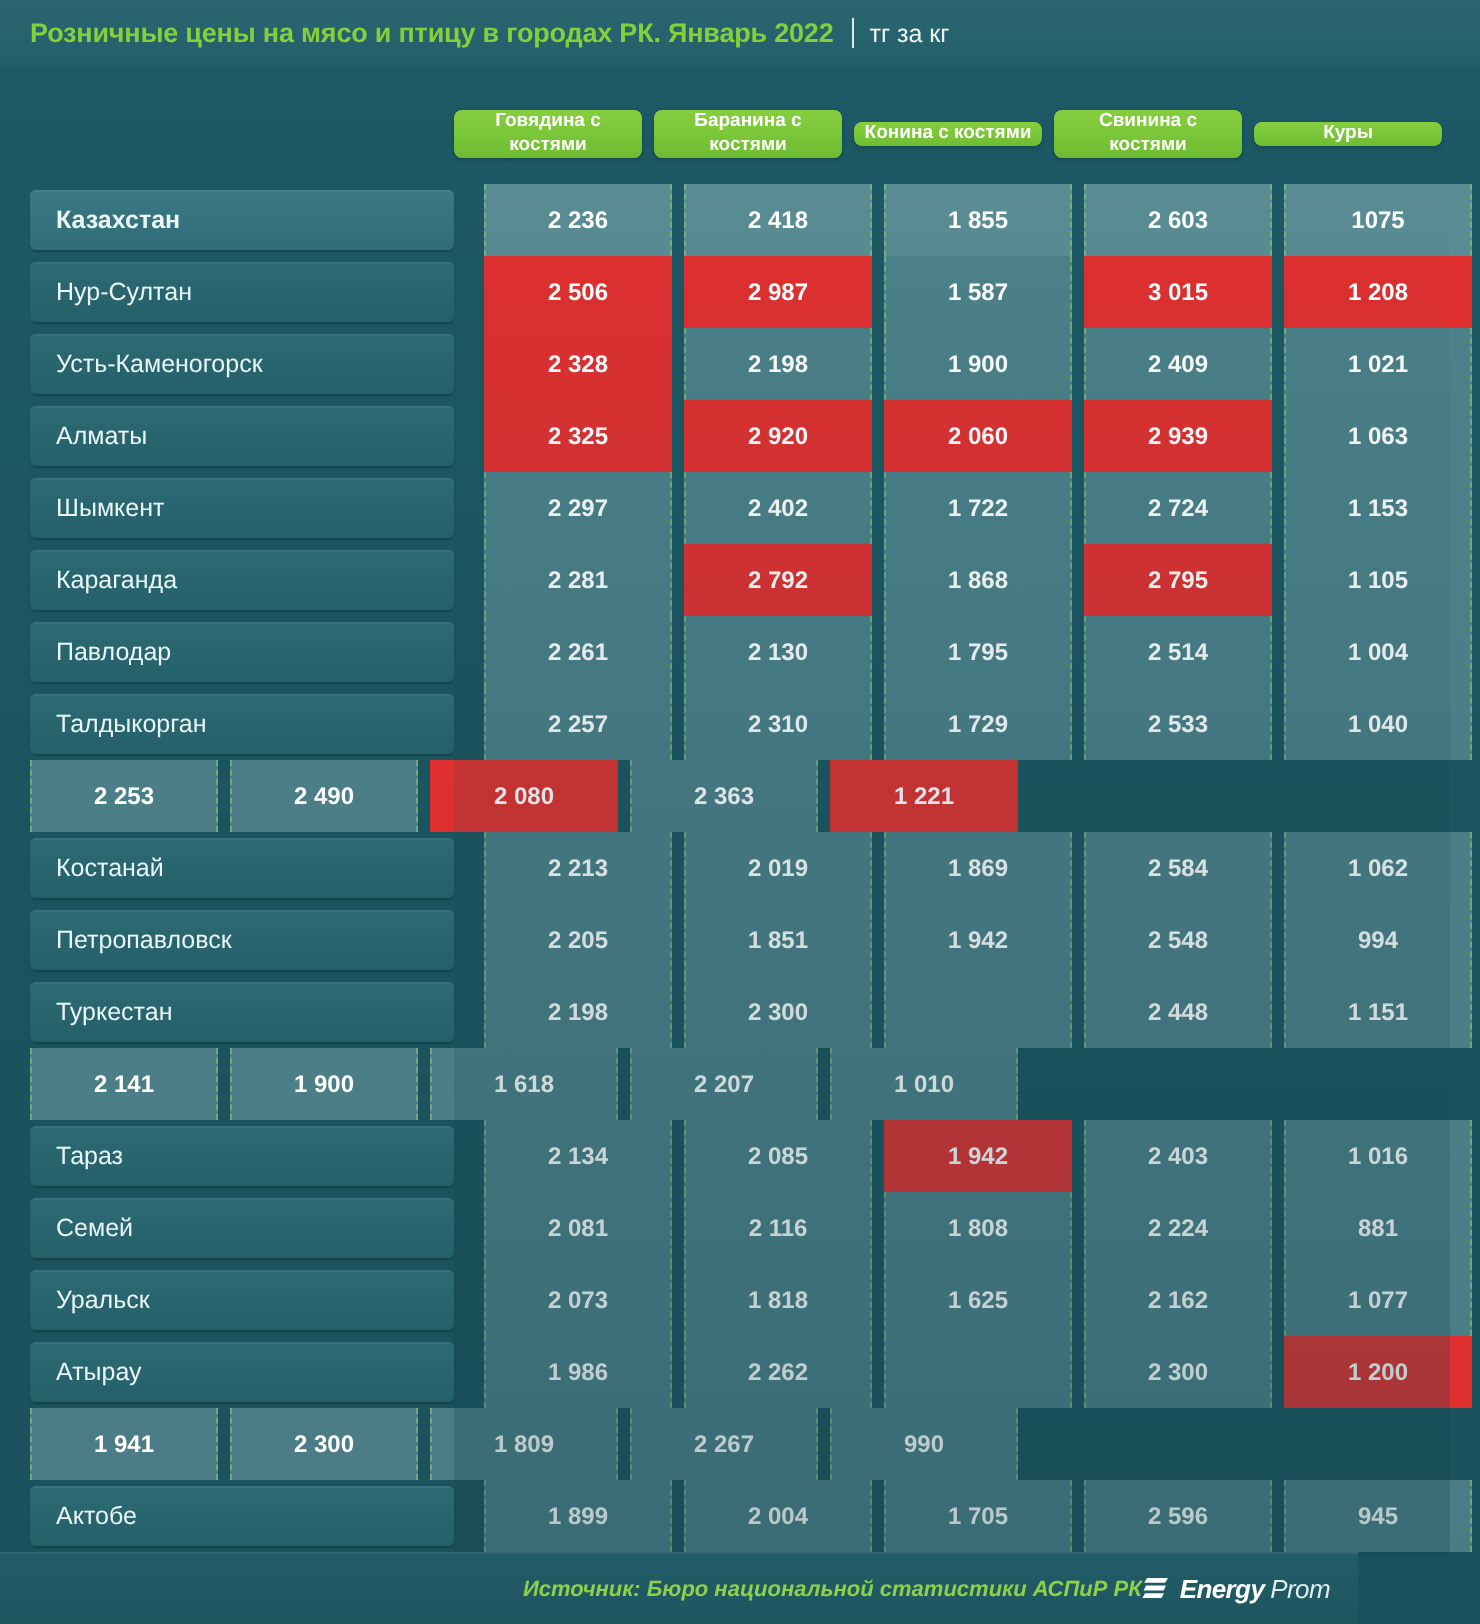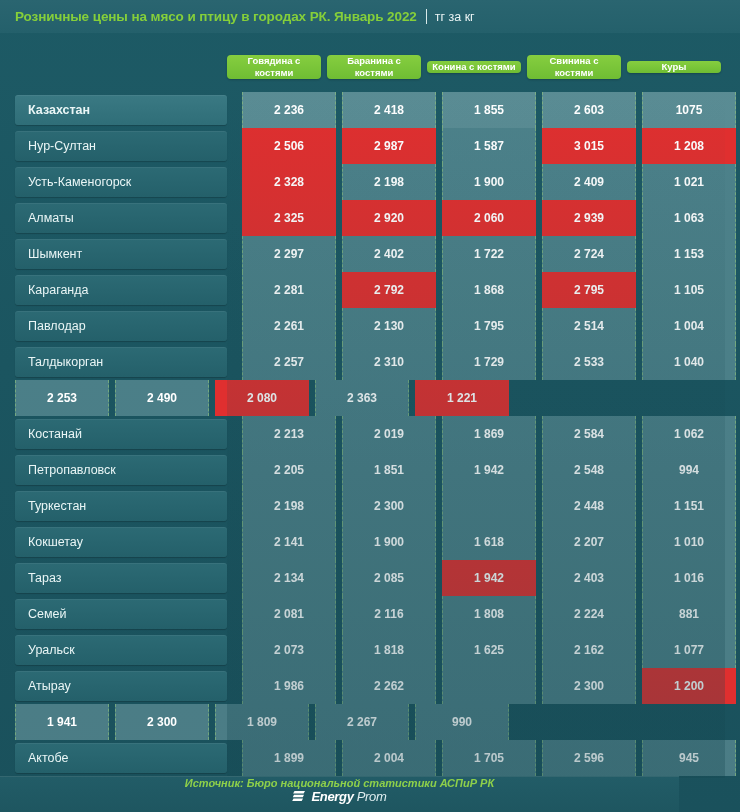--- a/index.html
+++ b/index.html
@@ -157,24 +157,23 @@
   #footer {
     position: absolute;
     left: 0;
     bottom: 0;
     width: 679px;
     height: 36px;
     background: linear-gradient(180deg, #225c67 0%, #1e5660 100%);
     border-top: 1px solid rgba(255,255,255,0.10);
     display: flex;
     align-items: center;
-    justify-content: flex-start;
+    justify-content: flex-end;
     padding: 0 14px;
     box-sizing: border-box;
-    flex-direction: column;
   }
   #source-text {
     color: #8ed04a;
     font-size: 11px;
     font-style: italic;
     font-weight: bold;
   }
   #logo {
     display: flex;
     align-items: center;
@@ -324,21 +323,20 @@
       <div class="row">
         <div class="row-label">Туркестан</div>
         <div class="label-gap"></div>
         <div class="cell">2 198</div>
         <div class="cell">2 300</div>
         <div class="cell empty"></div>
         <div class="cell">2 448</div>
         <div class="cell">1 151</div>
       </div>
       <div class="row">
-        <div class="row-label">Кокшетау</div>
         <div class="label-gap"></div>
         <div class="cell">2 141</div>
         <div class="cell">1 900</div>
         <div class="cell">1 618</div>
         <div class="cell">2 207</div>
         <div class="cell">1 010</div>
       </div>
       <div class="row">
         <div class="row-label">Тараз</div>
         <div class="label-gap"></div>

